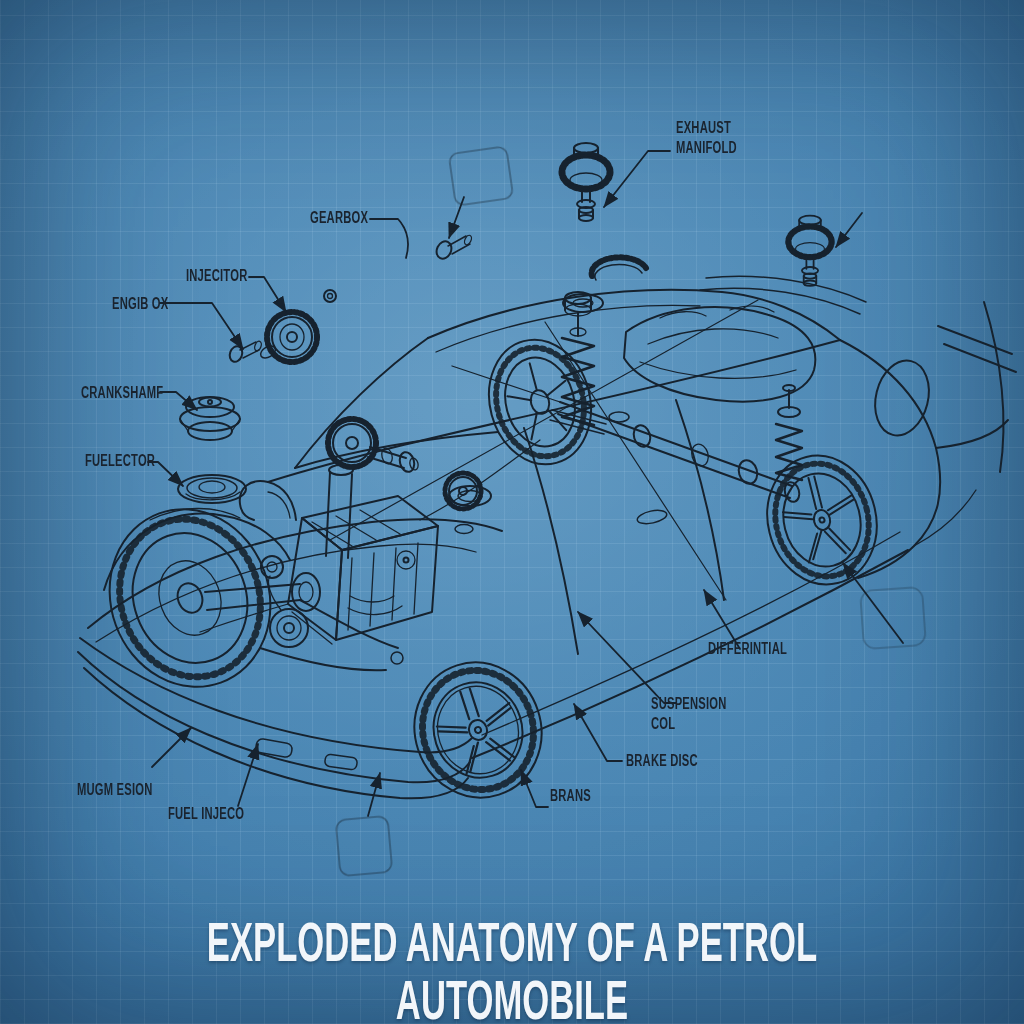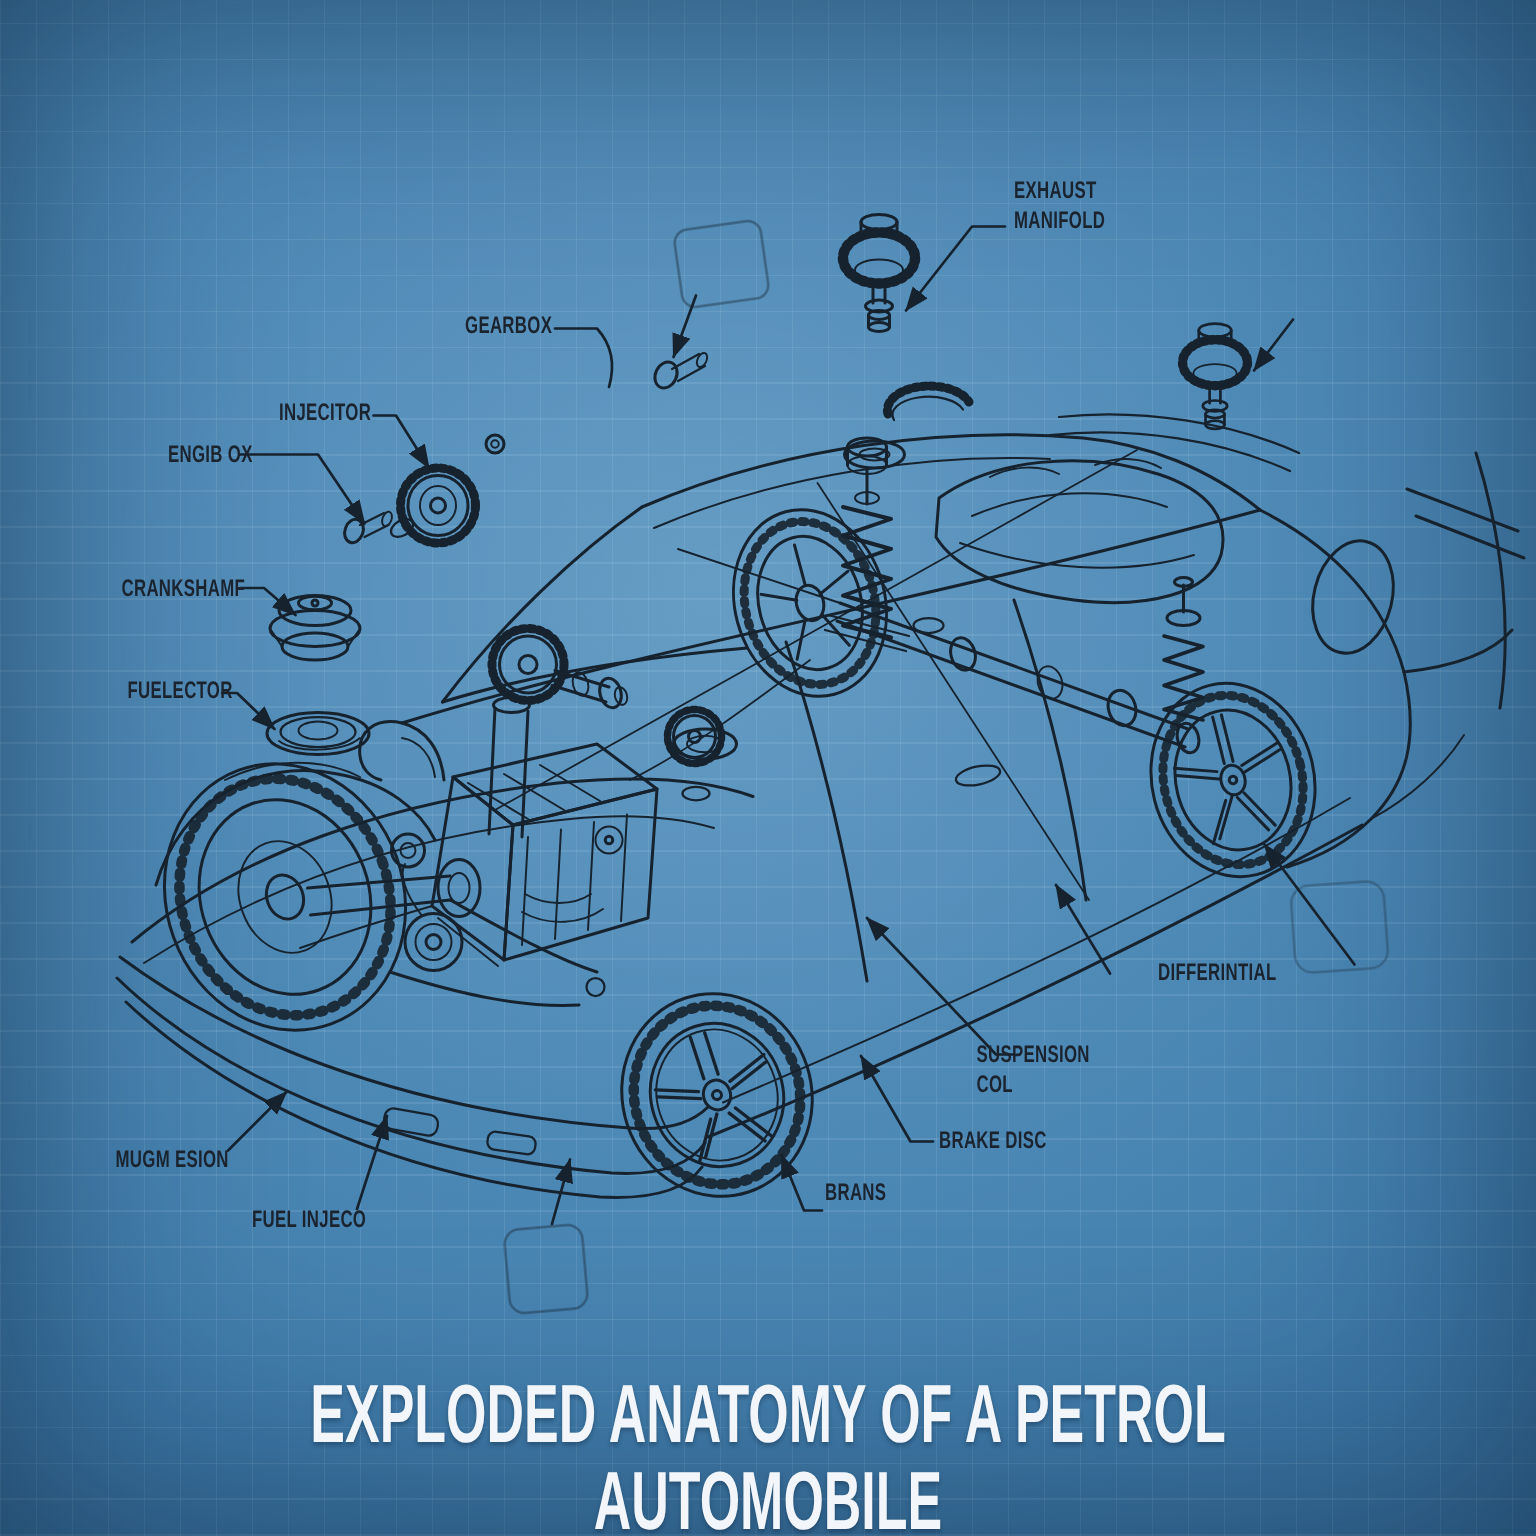--- a/index.html
+++ b/index.html
@@ -299,23 +299,23 @@
   </g>
 </svg>
 
 <div class="lbl" style="left:676px;top:118px;"><span class="cond">EXHAUST
 MANIFOLD</span></div>
 <div class="lbl" style="left:310px;top:208px;"><span class="cond">GEARBOX</span></div>
 <div class="lbl" style="left:186px;top:266px;"><span class="cond">INJECITOR</span></div>
 <div class="lbl" style="left:102px;top:294px;padding-left:10px;"><span class="cond">ENGIB OX</span></div>
 <div class="lbl" style="left:81px;top:383px;"><span class="cond">CRANKSHAMF</span></div>
 <div class="lbl" style="left:85px;top:451px;"><span class="cond">FUELECTOR</span></div>
-<div class="lbl" style="left:77px;top:764px;"><span class="cond">MUGM ESION</span></div>
+<div class="lbl" style="left:77px;top:780px;"><span class="cond">MUGM ESION</span></div>
 <div class="lbl" style="left:168px;top:804px;"><span class="cond">FUEL INJECO</span></div>
 <div class="lbl" style="left:550px;top:786px;"><span class="cond">BRANS</span></div>
 <div class="lbl" style="left:626px;top:751px;"><span class="cond">BRAKE DISC</span></div>
 <div class="lbl" style="left:651px;top:694px;"><span class="cond">SUSPENSION
 COL</span></div>
-<div class="lbl" style="left:772px;top:639px;text-decoration:underline;"><span class="cond">DIFFERINTIAL</span></div>
+<div class="lbl" style="left:708px;top:639px;text-decoration:underline;"><span class="cond">DIFFERINTIAL</span></div>
 
 <div class="title"><span class="cond">EXPLODED ANATOMY OF A PETROL AUTOMOBILE</span></div>
 
 </div>
 
 </body></html>

